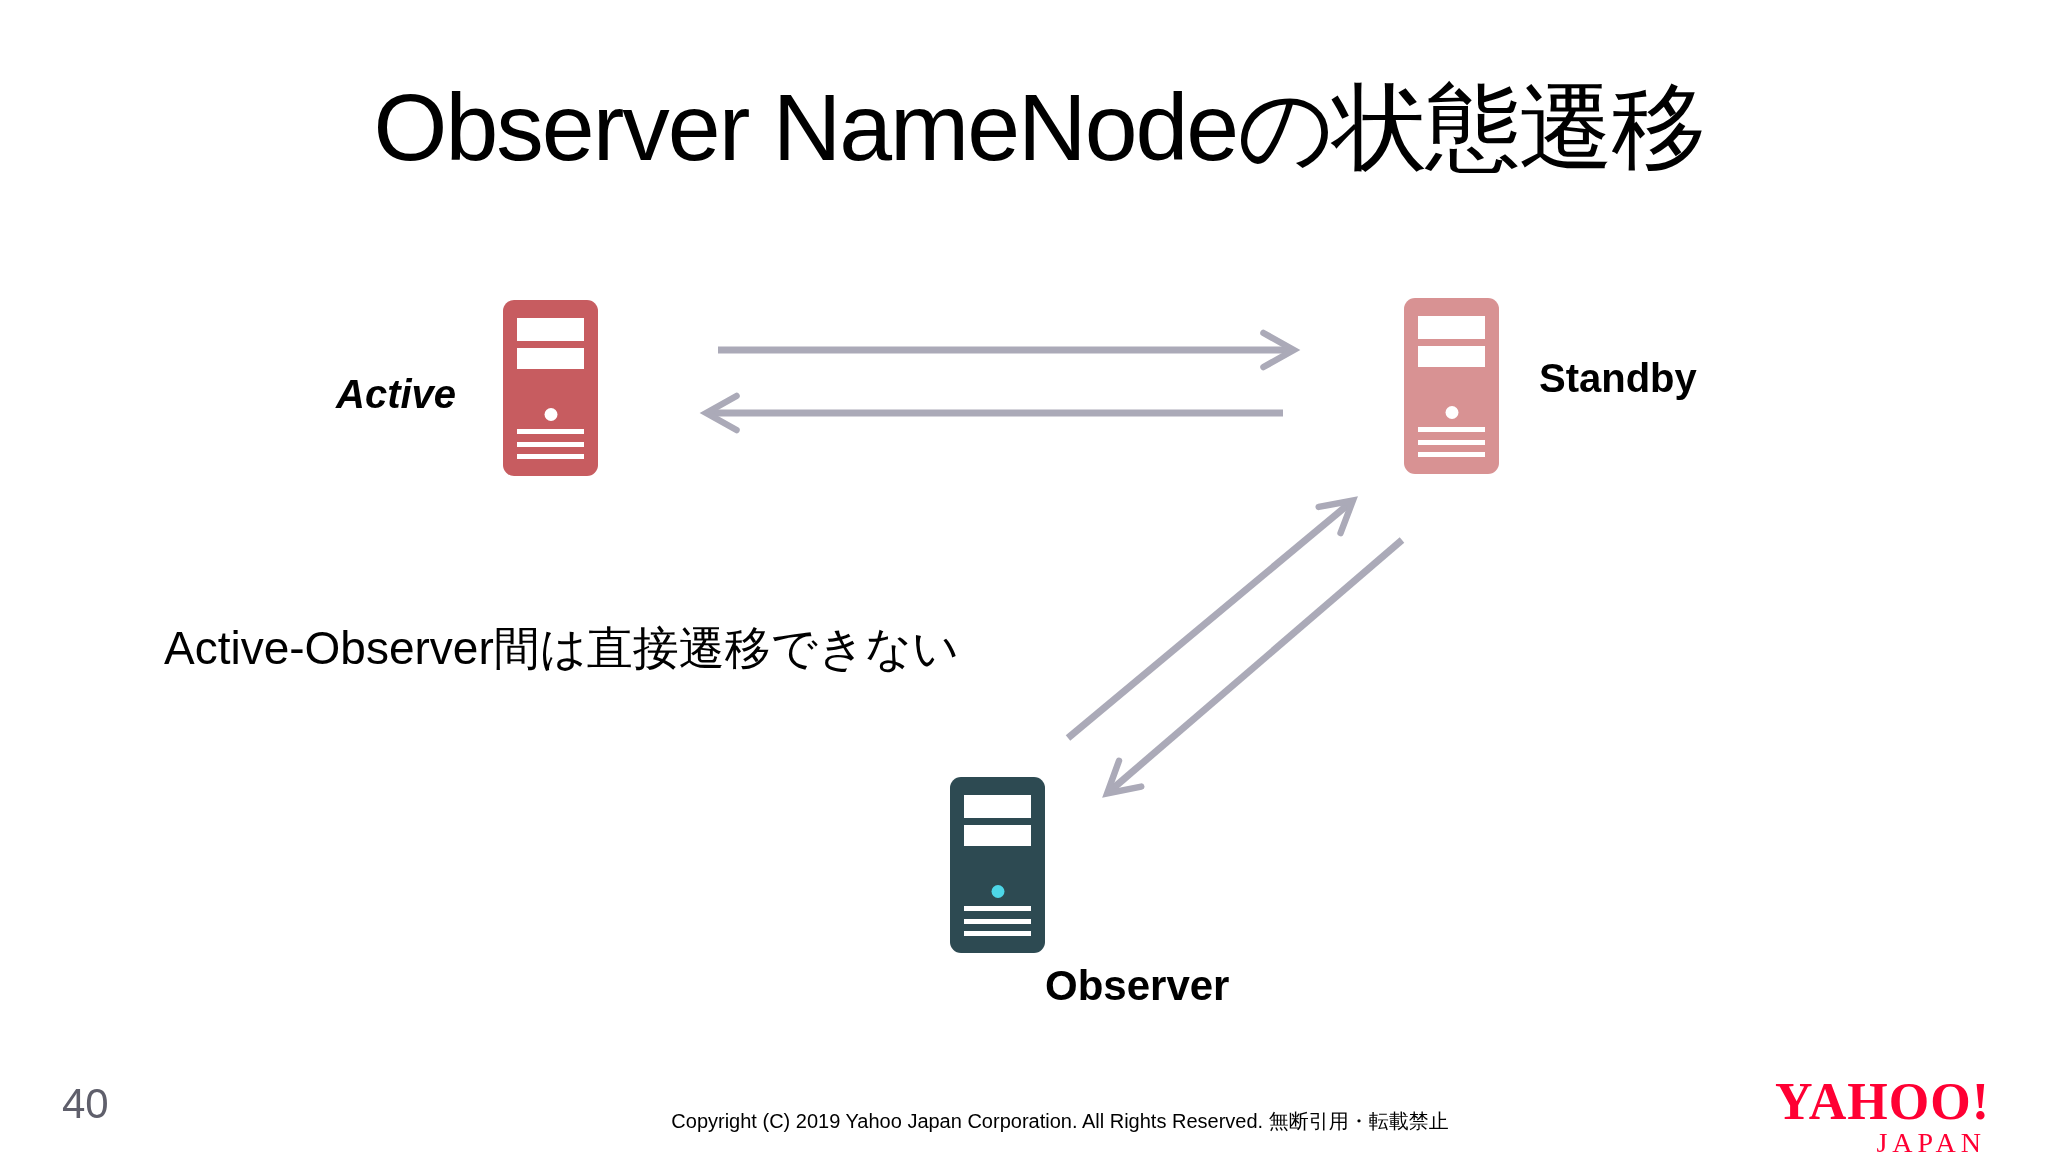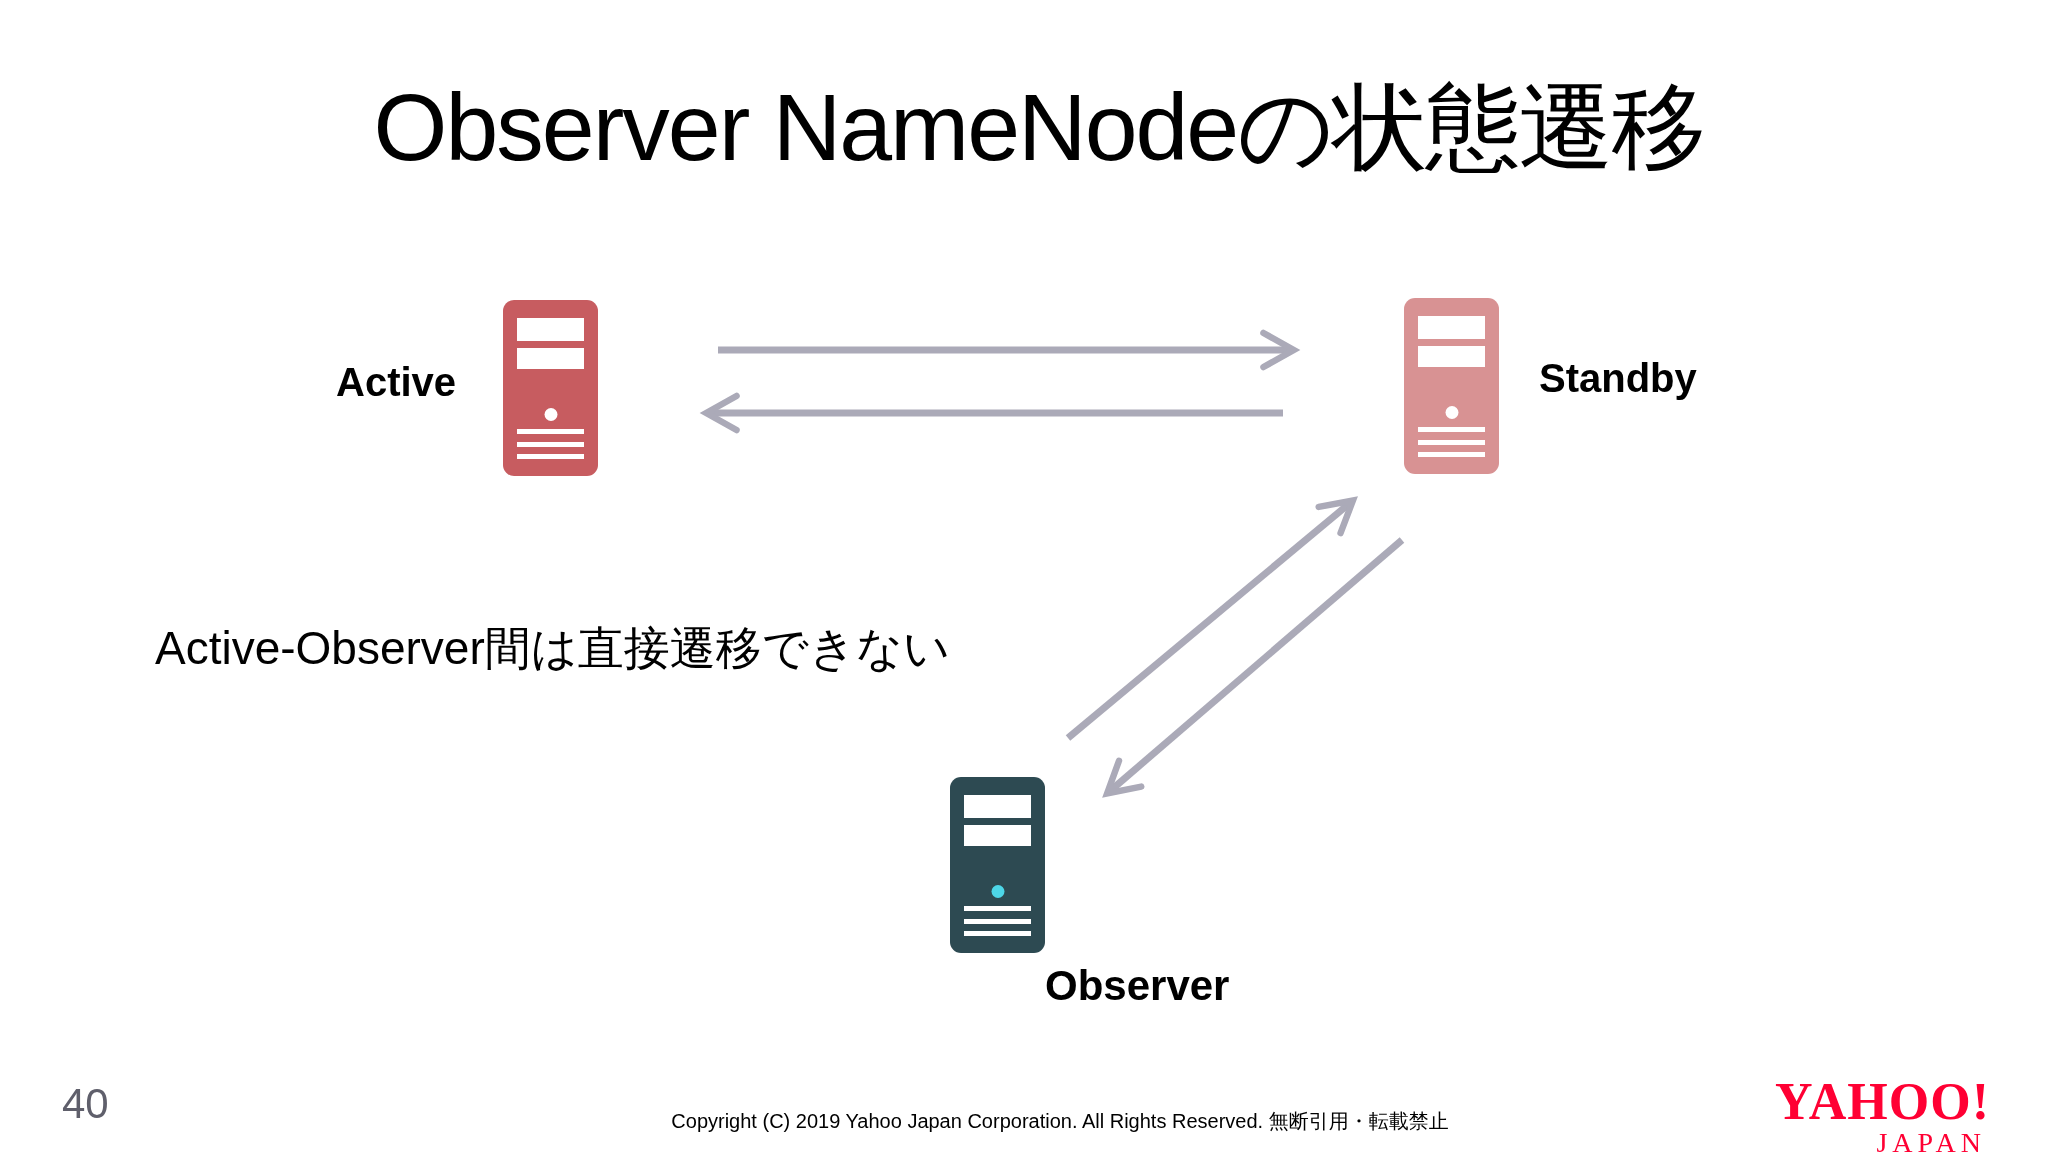--- a/index.html
+++ b/index.html
@@ -57,21 +57,21 @@
   .server.standby  { left:1404px; top:298px; background:var(--standby-server,#d89293); }
   .server.observer { left:950px;  top:777px; background:var(--observer-server,#2d4a52); }
   .server.observer .led { background:var(--observer-led,#4dd7e8); }
 
   
   .node-label {
     position:absolute;
     font-weight:700; font-size:40px; color:#000;
     white-space:nowrap;
   }
-  .label-active   { left:336px;  top:360px; }
+  .label-active   { left:336px;  top:372px;font-style:italic; }
   .label-standby  { left:1539px; top:356px; }
   .label-observer { left:1045px; top:962px; font-size:42px; }
 
   
   svg.arrows {
     position:absolute; left:0; top:0;
     width:2048px; height:1152px;
     pointer-events:none;
   }
   svg.arrows line {
@@ -79,21 +79,21 @@
     stroke-width:7;
     fill:none;
   }
   .arrow-head-stroke {
     stroke:var(--arrow,#abaab8);
     fill:none;
   }
 
   
   .annotation {
-    position:absolute; left:155px; top:618px;
+    position:absolute; left:164px; top:618px;
     font-size:46px; color:#000;
     white-space:nowrap;
   }
 
   
   .page-number {
     position:absolute; left:62px; top:1080px;
     font-size:42px;
     color:var(--page-number,#5f5f6b);
   }

